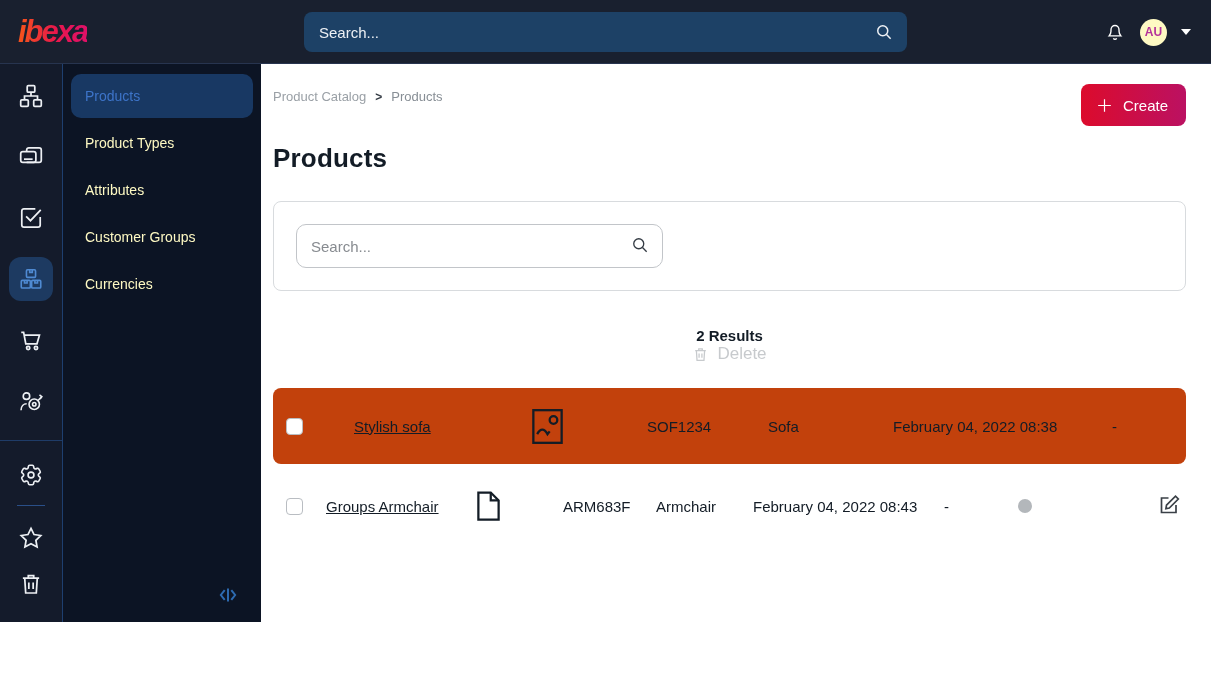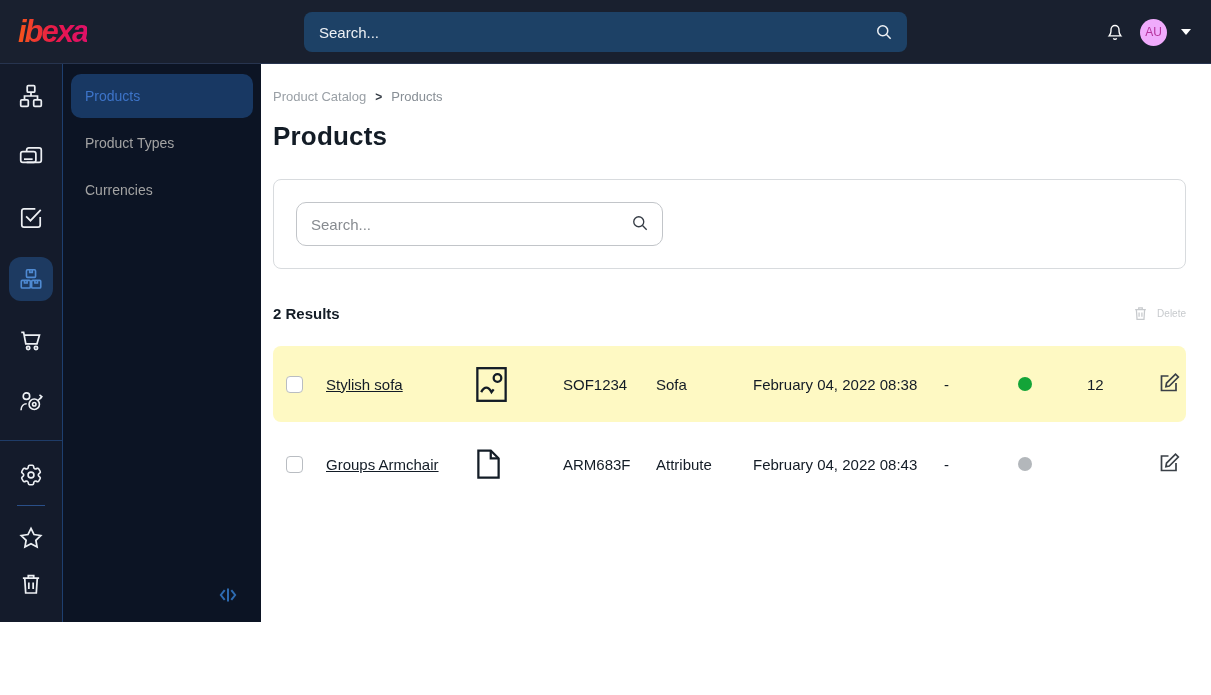--- a/index.html
+++ b/index.html
@@ -17,42 +17,42 @@
   .topbar-search { position:absolute; left:304px; top:12px; width:603px; height:40px; }
   .topbar-search input { width:100%; height:100%; background:#1d4166; border:none;
     border-radius:8px; color:#f4f6f9; font-size:15px; padding:0 44px 0 15px; outline:none;
     font-family:"Liberation Sans", sans-serif; }
   .topbar-search input::placeholder { color:#eef1f5; opacity:1; }
   .topbar-search .mag { position:absolute; right:13px; top:10px; width:20px; height:20px;
     color:#eef1f5; cursor:pointer; }
   .topbar-right { position:absolute; right:20px; top:0; height:64px;
     display:flex; align-items:center; gap:14px; }
   .bell { width:22px; height:22px; color:#fff; cursor:pointer; }
-  .avatar { width:27px; height:27px; border-radius:50%; background:#f0abfc;
+  .avatar { width:27px; height:27px; border-radius:50%; background:#fef9c3;
     display:flex; align-items:center; justify-content:center; cursor:pointer;
-    color:#b5339c; font-size:12px; font-weight:normal; }
+    color:#b5339c; font-size:12px; font-weight:bold; }
   .caret { width:0; height:0; border-left:5px solid transparent; border-right:5px solid transparent;
     border-top:6px solid #fff; cursor:pointer; }
 
   
   .rail { background:#141b2b; border-right:1px solid #1e3f6f; display:flex;
     flex-direction:column; align-items:center; padding-top:10px; }
   .rail-btn { width:44px; height:44px; margin-bottom:17px; border-radius:12px;
     display:flex; align-items:center; justify-content:center; color:#edf0f4; cursor:pointer; }
   .rail-btn svg { width:26px; height:26px; }
   .rail-btn.active { background:#1d3a61; color:#4f8ad2; }
   .rail-footer { margin-top:auto; width:100%; border-top:1px solid #1f3c68;
     display:flex; flex-direction:column; align-items:center; padding:14px 0 12px; }
   .rail-footer .rail-btn { margin-bottom:6px; height:40px; }
   .rail-div { width:28px; border-top:1px solid #2a4f88; margin:4px 0 12px; }
 
   
   .sidebar { background:#0c1424; padding:10px 8px; display:flex; flex-direction:column; }
   .menu-item { height:44px; margin-bottom:3px; display:flex; align-items:center;
-    padding:0 14px; color:#a3a3a3; font-size:14px; border-radius:10px; cursor:pointer; }
+    padding:0 14px; color:#fef9c3; font-size:14px; border-radius:10px; cursor:pointer; }
   .menu-item.active { background:#183863; color:#3d74c9; }
   .sidebar-collapse { margin-top:auto; align-self:flex-end; margin-right:14px; margin-bottom:6px;
     color:#2d6ab0; width:22px; height:22px; cursor:pointer; }
 
   
   .main { background:#fff; padding:20px 25px 0 12px; overflow:hidden; }
   .page-top { display:flex; justify-content:space-between; align-items:flex-start; }
   .breadcrumb { margin-top:5px; font-size:13px; color:#9aa0a6; display:flex; gap:9px; align-items:center; }
   .breadcrumb .crumb { cursor:pointer; }
   .breadcrumb .sep { color:#343b44; font-weight:bold; font-size:12px; }
@@ -65,32 +65,32 @@
 
   .filter-card { margin-top:27px; border:1px solid #d8dbde; border-radius:8px; padding:22px; }
   .filter-search { position:relative; width:367px; height:44px; }
   .filter-search input { width:100%; height:100%; border:1px solid #c2c5c9; border-radius:10px;
     font-size:15px; color:#343b44; padding:0 42px 0 14px; outline:none;
     font-family:"Liberation Sans", sans-serif; }
   .filter-search input::placeholder { color:#878b90; opacity:1; }
   .filter-search .mag { position:absolute; right:13px; top:11px; width:20px; height:20px;
     color:#343b44; cursor:pointer; }
 
-  .results-row { margin-top:36px; display:flex; justify-content:space-between; align-items:center; }
+  .results-row { margin-top:36px; display:flex; justify-content:space-between; align-items:center;flex-direction:column; }
   .results-count { font-size:15px; font-weight:bold; color:#131c26; }
   .btn-delete { display:flex; align-items:center; gap:8px; background:none; border:none;
-    color:#c7cacd; font-size:10px; cursor:default; font-family:"Liberation Sans", sans-serif; }
+    color:#c7cacd; font-size:17px; cursor:default; font-family:"Liberation Sans", sans-serif; }
   .btn-delete svg { width:17px; height:17px; }
 
   .table { margin-top:24px; }
   .trow { display:grid; align-items:center; padding-left:13px;
     grid-template-columns:40px 149px 88px 93px 97px 191px 66px 77px 70px 1fr; }
   .thead { height:40px; color:#878b90; font-size:13.5px; }
   .tbody-row { height:76px; font-size:15px; color:#131c26; }
-  .tbody-row.shaded { background:#fef9c3; border-radius:8px; margin-bottom:4px; }
+  .tbody-row.shaded { background:#c2410c; border-radius:8px; margin-bottom:4px;gap:28px; }
   .checkbox { width:17px; height:17px; border:1px solid #b9bdc2; border-radius:4px;
     background:#fff; cursor:pointer; display:inline-block; }
   .thead .checkbox { border-color:#9ba0a6; }
   .cell-link { color:#131c26; text-decoration:underline; cursor:pointer; }
   .cell-icon { color:#131c26; display:flex; }
   .dot { width:14px; height:14px; border-radius:50%; margin-left:8px; }
   .dot.green { background:#13a438; }
   .dot.gray  { background:#b3b7bb; }
   .cell-edit { justify-self:end; padding-right:25px; }
   .edit-btn { width:24px; height:24px; color:#3a4047; cursor:pointer; }
@@ -182,36 +182,44 @@
         <svg viewBox="0 0 24 24" fill="none" stroke="currentColor" stroke-width="1.6">
             <path d="M4.5 6.5h15M9.5 6.5V4.2h5v2.3M6.2 6.5l.9 13.8h9.8l.9-13.8M10 10.5v6M14 10.5v6"></path>
           </svg>
       </div>
     </div>
   </nav>
 
   <nav class="sidebar">
     <div class="menu-item active">Products</div>
     <div class="menu-item">Product Types</div>
+    <div class="menu-item">Attributes</div>
+    <div class="menu-item">Customer Groups</div>
     <div class="menu-item">Currencies</div>
     <svg class="sidebar-collapse" viewBox="0 0 20 20" fill="none" stroke="currentColor" stroke-width="1.8">
         <path d="M7 5.5L3.5 10 7 14.5"></path>
         <path d="M13 5.5L16.5 10 13 14.5"></path>
         <path d="M10 4v12"></path>
       </svg>
   </nav>
 
   <main class="main">
 
     <div class="page-top">
       <div class="breadcrumb">
         <span class="crumb">Product Catalog</span>
         <span class="sep">&gt;</span>
         <span class="crumb current">Products</span>
       </div>
+      <button class="btn-create">
+        <svg viewBox="0 0 24 24" fill="none" stroke="currentColor" stroke-width="1.5">
+            <path d="M12 4v16M4 12h16"></path>
+          </svg>
+        <span>Create</span>
+      </button>
     </div>
 
     <h1 class="page-title">Products</h1>
 
     <div class="filter-card">
       <div class="filter-search">
         <input type="text" placeholder="Search..." style="">
         <svg class="mag" viewBox="0 0 24 24" fill="none" stroke="currentColor" stroke-width="1.6">
             <circle cx="10.5" cy="10.5" r="6"></circle>
             <path d="M15 15l5 5"></path>
@@ -259,21 +267,21 @@
       <div class="trow tbody-row">
         <span class="checkbox"></span>
         <a class="cell-link">Groups Armchair</a>
         <span class="cell-icon">
           <svg width="27" height="32" viewBox="0 0 24 28" fill="none" stroke="currentColor" stroke-width="2">
               <path d="M3 2h11l7 7v17H3z"></path>
               <path d="M14 2v7h7"></path>
             </svg>
         </span>
         <span>ARM683F</span>
-        <span>Attribute</span>
+        <span>Armchair</span>
         <span>February 04, 2022 08:43</span>
         <span>-</span>
         <span class="dot gray"></span>
         <span></span>
         <span class="cell-edit">
           <svg class="edit-btn" viewBox="0 0 24 24" fill="none" stroke="currentColor" stroke-width="1.7">
               <path d="M11.5 5H4.5v14.5H19V12"></path>
               <path d="M9.5 12.2l9-9 2.8 2.8-9 9-3.4.6z"></path>
             </svg>
         </span>

